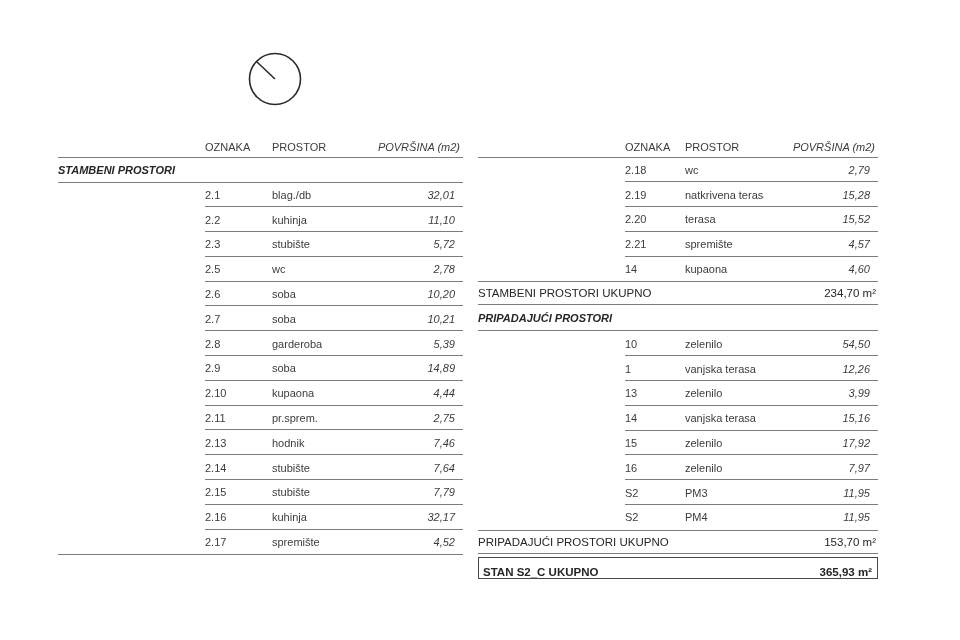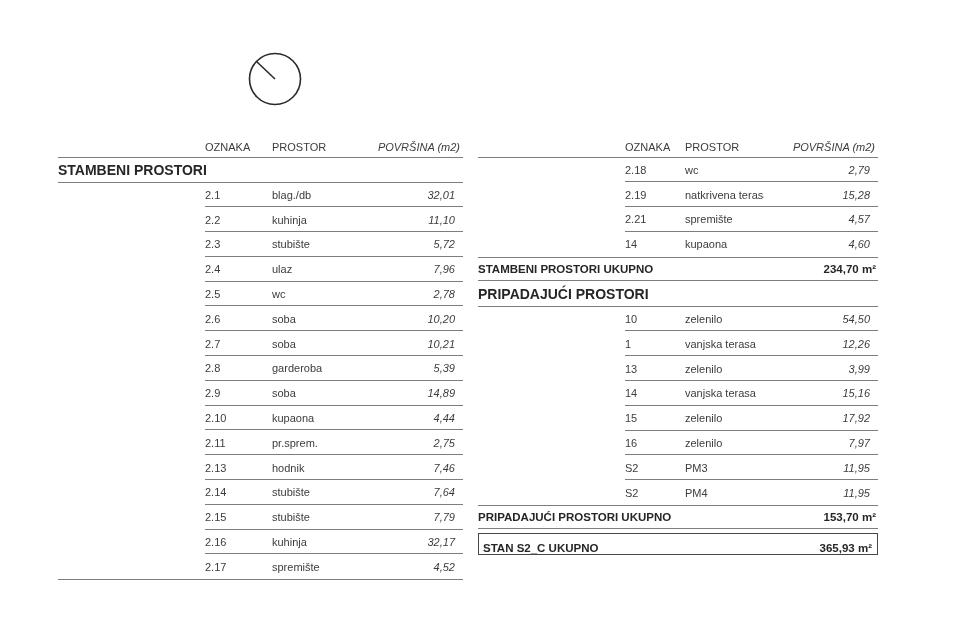--- a/index.html
+++ b/index.html
@@ -21,42 +21,43 @@
 
   .hdr-row {
     display:grid; grid-template-columns:147px 67px 1fr 114px;
     align-items:center; height:19.5px; border-bottom:1px solid var(--line,#7d7d7d);
     color:var(--text,#3c3c3c);
   }
   .tbl-right .hdr-row, .tbl-right .trow { grid-template-columns:147px 60px 1fr 114px; }
   .hdr-row .c-pov { text-align:right; padding-right:3px; }
 
   .section-row {
-    height:25px; line-height:25px; font-weight:700; font-size:14px;
+    height:25px; line-height:25px; font-weight:700; font-size:11px;
     color:var(--bold,#262626); border-bottom:1px solid var(--line,#7d7d7d);
     white-space:nowrap;
+    font-style:italic;
   }
   .tbl-right .section-row { height:26px; line-height:26px; }
 
   .trow {
     position:relative; display:grid; grid-template-columns:147px 67px 1fr 114px;
     height:24.8px; align-items:center;
   }
   .trow::after {
     content:""; position:absolute; left:147px; right:0; bottom:0; height:0;
     border-top:1px solid var(--line,#7d7d7d);
   }
   .rows > .trow:last-child::after { display:none; }
   .tbl-right .rows { border-bottom:0; }
   .c-pov { text-align:right; padding-right:8px;font-style:italic; }
   .c-ozn, .c-pro { white-space:nowrap; overflow:hidden; }
 
   .total-row {
     display:flex; justify-content:space-between; align-items:center;
-    height:24px; font-weight:700; font-size:11.5px; color:var(--bold,#262626);
+    height:24px; font-weight:400; font-size:11.5px; color:var(--bold,#262626);
     border-top:1px solid var(--line,#7d7d7d); border-bottom:1px solid var(--line,#7d7d7d);
     white-space:nowrap;
   }
   .total-row .t-val { padding-right:2px; }
 
   .grand-total-box {
     margin-top:3.5px; height:22px; border:1.5px solid var(--boxline,#474747);
     display:flex; justify-content:space-between; align-items:center;
     padding:8px 5px 0 4px; font-weight:700; font-size:11.5px; color:var(--bold,#262626);
     white-space:nowrap;
@@ -97,26 +98,20 @@
           <span class="c-pov">11,10</span>
         </div>
         <div class="trow">
           <span class="c-ind"></span>
           <span class="c-ozn">2.3</span>
           <span class="c-pro">stubište</span>
           <span class="c-pov">5,72</span>
         </div>
         <div class="trow">
           <span class="c-ind"></span>
-          <span class="c-ozn">2.4</span>
-          <span class="c-pro">ulaz</span>
-          <span class="c-pov">7,96</span>
-        </div>
-        <div class="trow">
-          <span class="c-ind"></span>
           <span class="c-ozn">2.5</span>
           <span class="c-pro">wc</span>
           <span class="c-pov">2,78</span>
         </div>
         <div class="trow">
           <span class="c-ind"></span>
           <span class="c-ozn">2.6</span>
           <span class="c-pro">soba</span>
           <span class="c-pov">10,20</span>
         </div>
@@ -198,20 +193,26 @@
           <span class="c-pov">2,79</span>
         </div>
         <div class="trow">
           <span class="c-ind"></span>
           <span class="c-ozn">2.19</span>
           <span class="c-pro">natkrivena terasa</span>
           <span class="c-pov">15,28</span>
         </div>
         <div class="trow">
           <span class="c-ind"></span>
+          <span class="c-ozn">2.20</span>
+          <span class="c-pro">terasa</span>
+          <span class="c-pov">15,52</span>
+        </div>
+        <div class="trow">
+          <span class="c-ind"></span>
           <span class="c-ozn">2.21</span>
           <span class="c-pro">spremište</span>
           <span class="c-pov">4,57</span>
         </div>
         <div class="trow">
           <span class="c-ind"></span>
           <span class="c-ozn">14</span>
           <span class="c-pro">kupaona</span>
           <span class="c-pov">4,60</span>
         </div>

